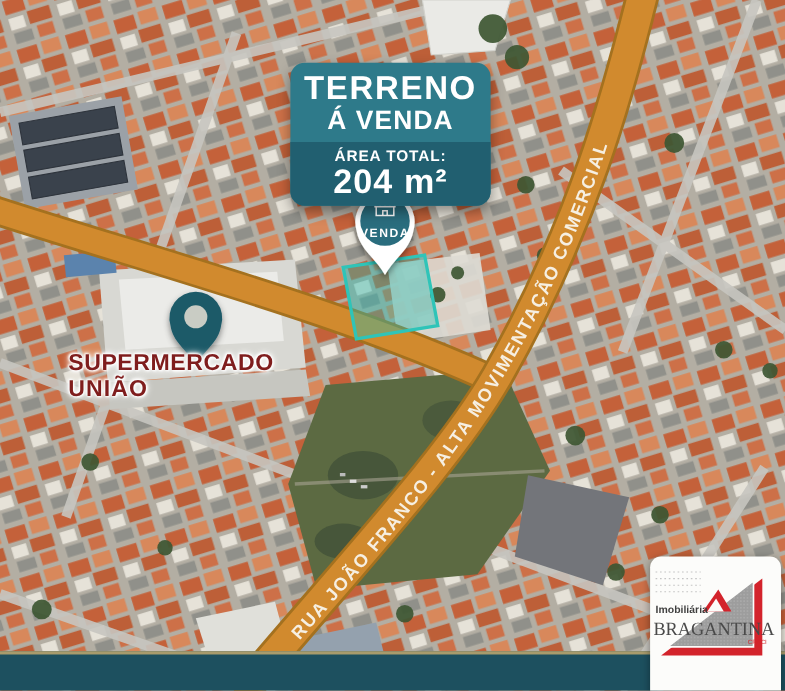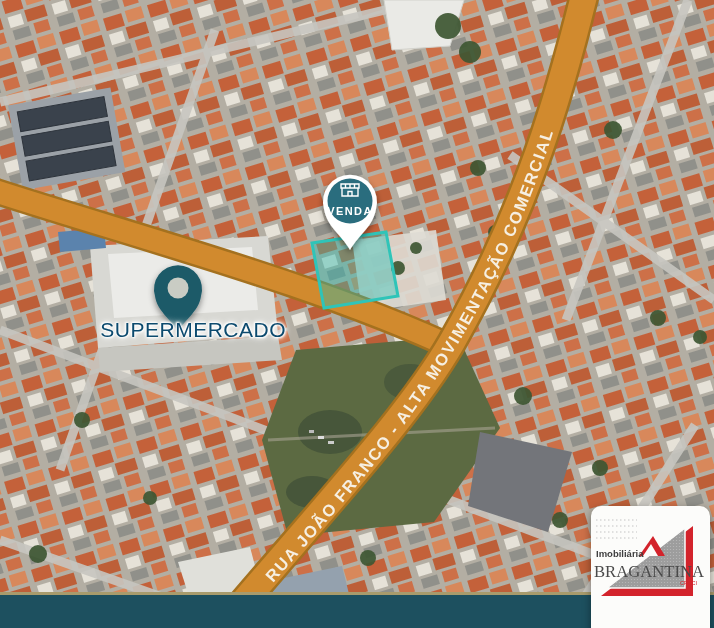--- a/index.html
+++ b/index.html
@@ -23,22 +23,22 @@
   }
   .banner-main{padding:9px 4px 6px;}
   .banner-title{font-size:30px;font-weight:bold;letter-spacing:1.5px;line-height:1.02;}
   .banner-subtitle{font-size:24px;font-weight:bold;letter-spacing:1px;line-height:1.08;}
   .banner-area{background:#215f70;border-radius:0 0 13px 13px;padding:4px 2px 7px;}
   .banner-area-label{font-size:14px;font-weight:bold;letter-spacing:.8px;}
   .banner-area-value{font-size:31px;font-weight:bold;letter-spacing:1px;line-height:1.02;}
 
   
   .supermarket-label{
-    position:absolute;left:62px;top:318px;width:224px;text-align:right;
-    font-weight:normal;color:#0c4a6e;line-height:1.12;
+    position:absolute;left:62px;top:318px;width:224px;text-align:left;
+    font-weight:bold;color:#7f1d1d;line-height:1.12;
     text-shadow:0 0 2px #fff,0 0 4px #fff,0 0 6px #fff,1px 1px 2px #fff,-1px -1px 2px #fff,0 0 8px #fff;
   }
   .supermarket-label .l1{font-size:21px;letter-spacing:.5px;}
   .supermarket-label .l2{font-size:21px;letter-spacing:1px;}
 
   
   .logo{
     position:absolute;left:591px;top:506px;width:119px;height:139px;
     background:#fcfcfa;border-radius:10px;box-shadow:0 3px 8px rgba(0,0,0,.4);
   }
@@ -164,23 +164,34 @@
         <line x1="0" y1="-6" x2="0" y2="-2"></line>
         <line x1="4.5" y1="-6" x2="4.5" y2="-2"></line>
         <path d="M-2,6 L-2,1.5 L2,1.5 L2,6"></path>
       </g>
       <text x="350" y="215" text-anchor="middle" font-family="Liberation Sans, sans-serif" font-size="11" font-weight="bold" letter-spacing="1.4" fill="#ffffff">VENDA</text>
     </g>
   </svg>
 
   <div class="bottom-bar"></div>
 
+  <div class="banner">
+    <div class="banner-main">
+      <div class="banner-title">TERRENO</div>
+      <div class="banner-subtitle">Á VENDA</div>
+    </div>
+    <div class="banner-area">
+      <div class="banner-area-label">ÁREA TOTAL:</div>
+      <div class="banner-area-value">204 m²</div>
+    </div>
+  </div>
 
   <div class="supermarket-label">
     <div class="l1">SUPERMERCADO</div>
+    <div class="l2">UNIÃO</div>
   </div>
 
   <div class="logo">
     <svg width="119" height="107" viewBox="0 0 119 107" xmlns="http://www.w3.org/2000/svg">
       <defs>
         <pattern id="dots" width="3" height="3" patternUnits="userSpaceOnUse">
           <rect width="3" height="3" fill="#9d9d9d"></rect>
           <circle cx="1.5" cy="1.5" r="0.6" fill="#b9b9b9"></circle>
         </pattern>
       </defs>

